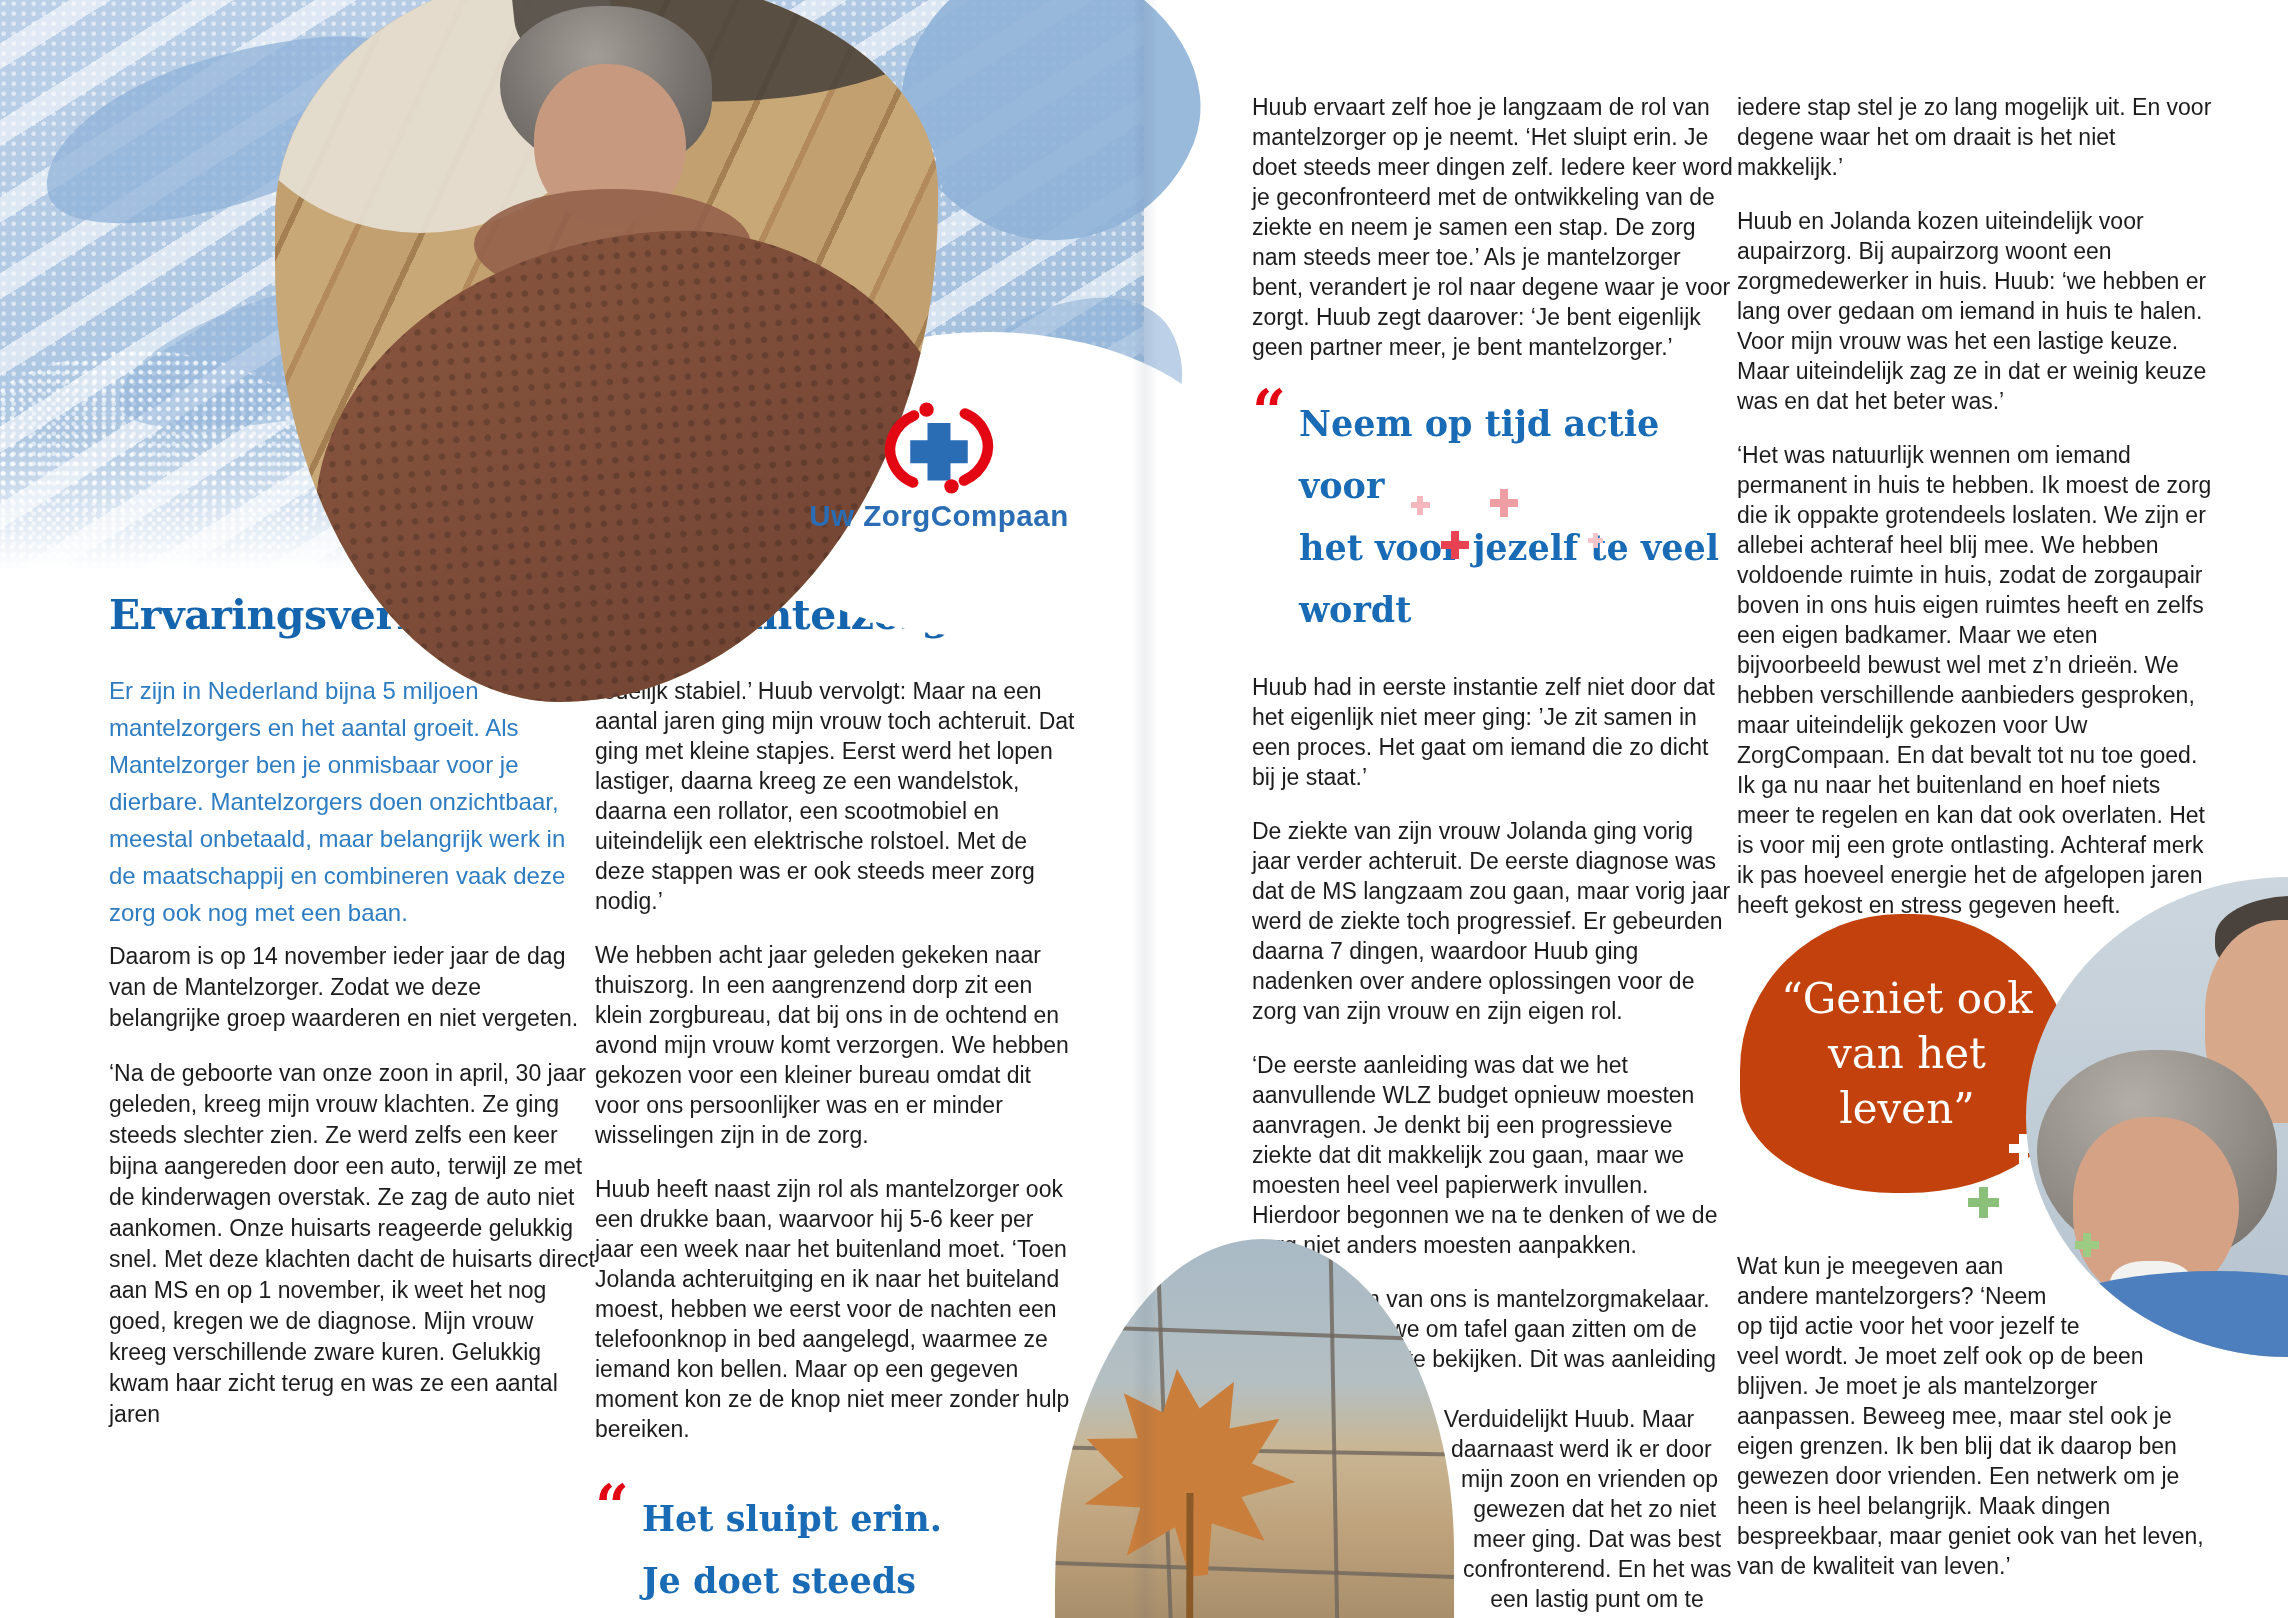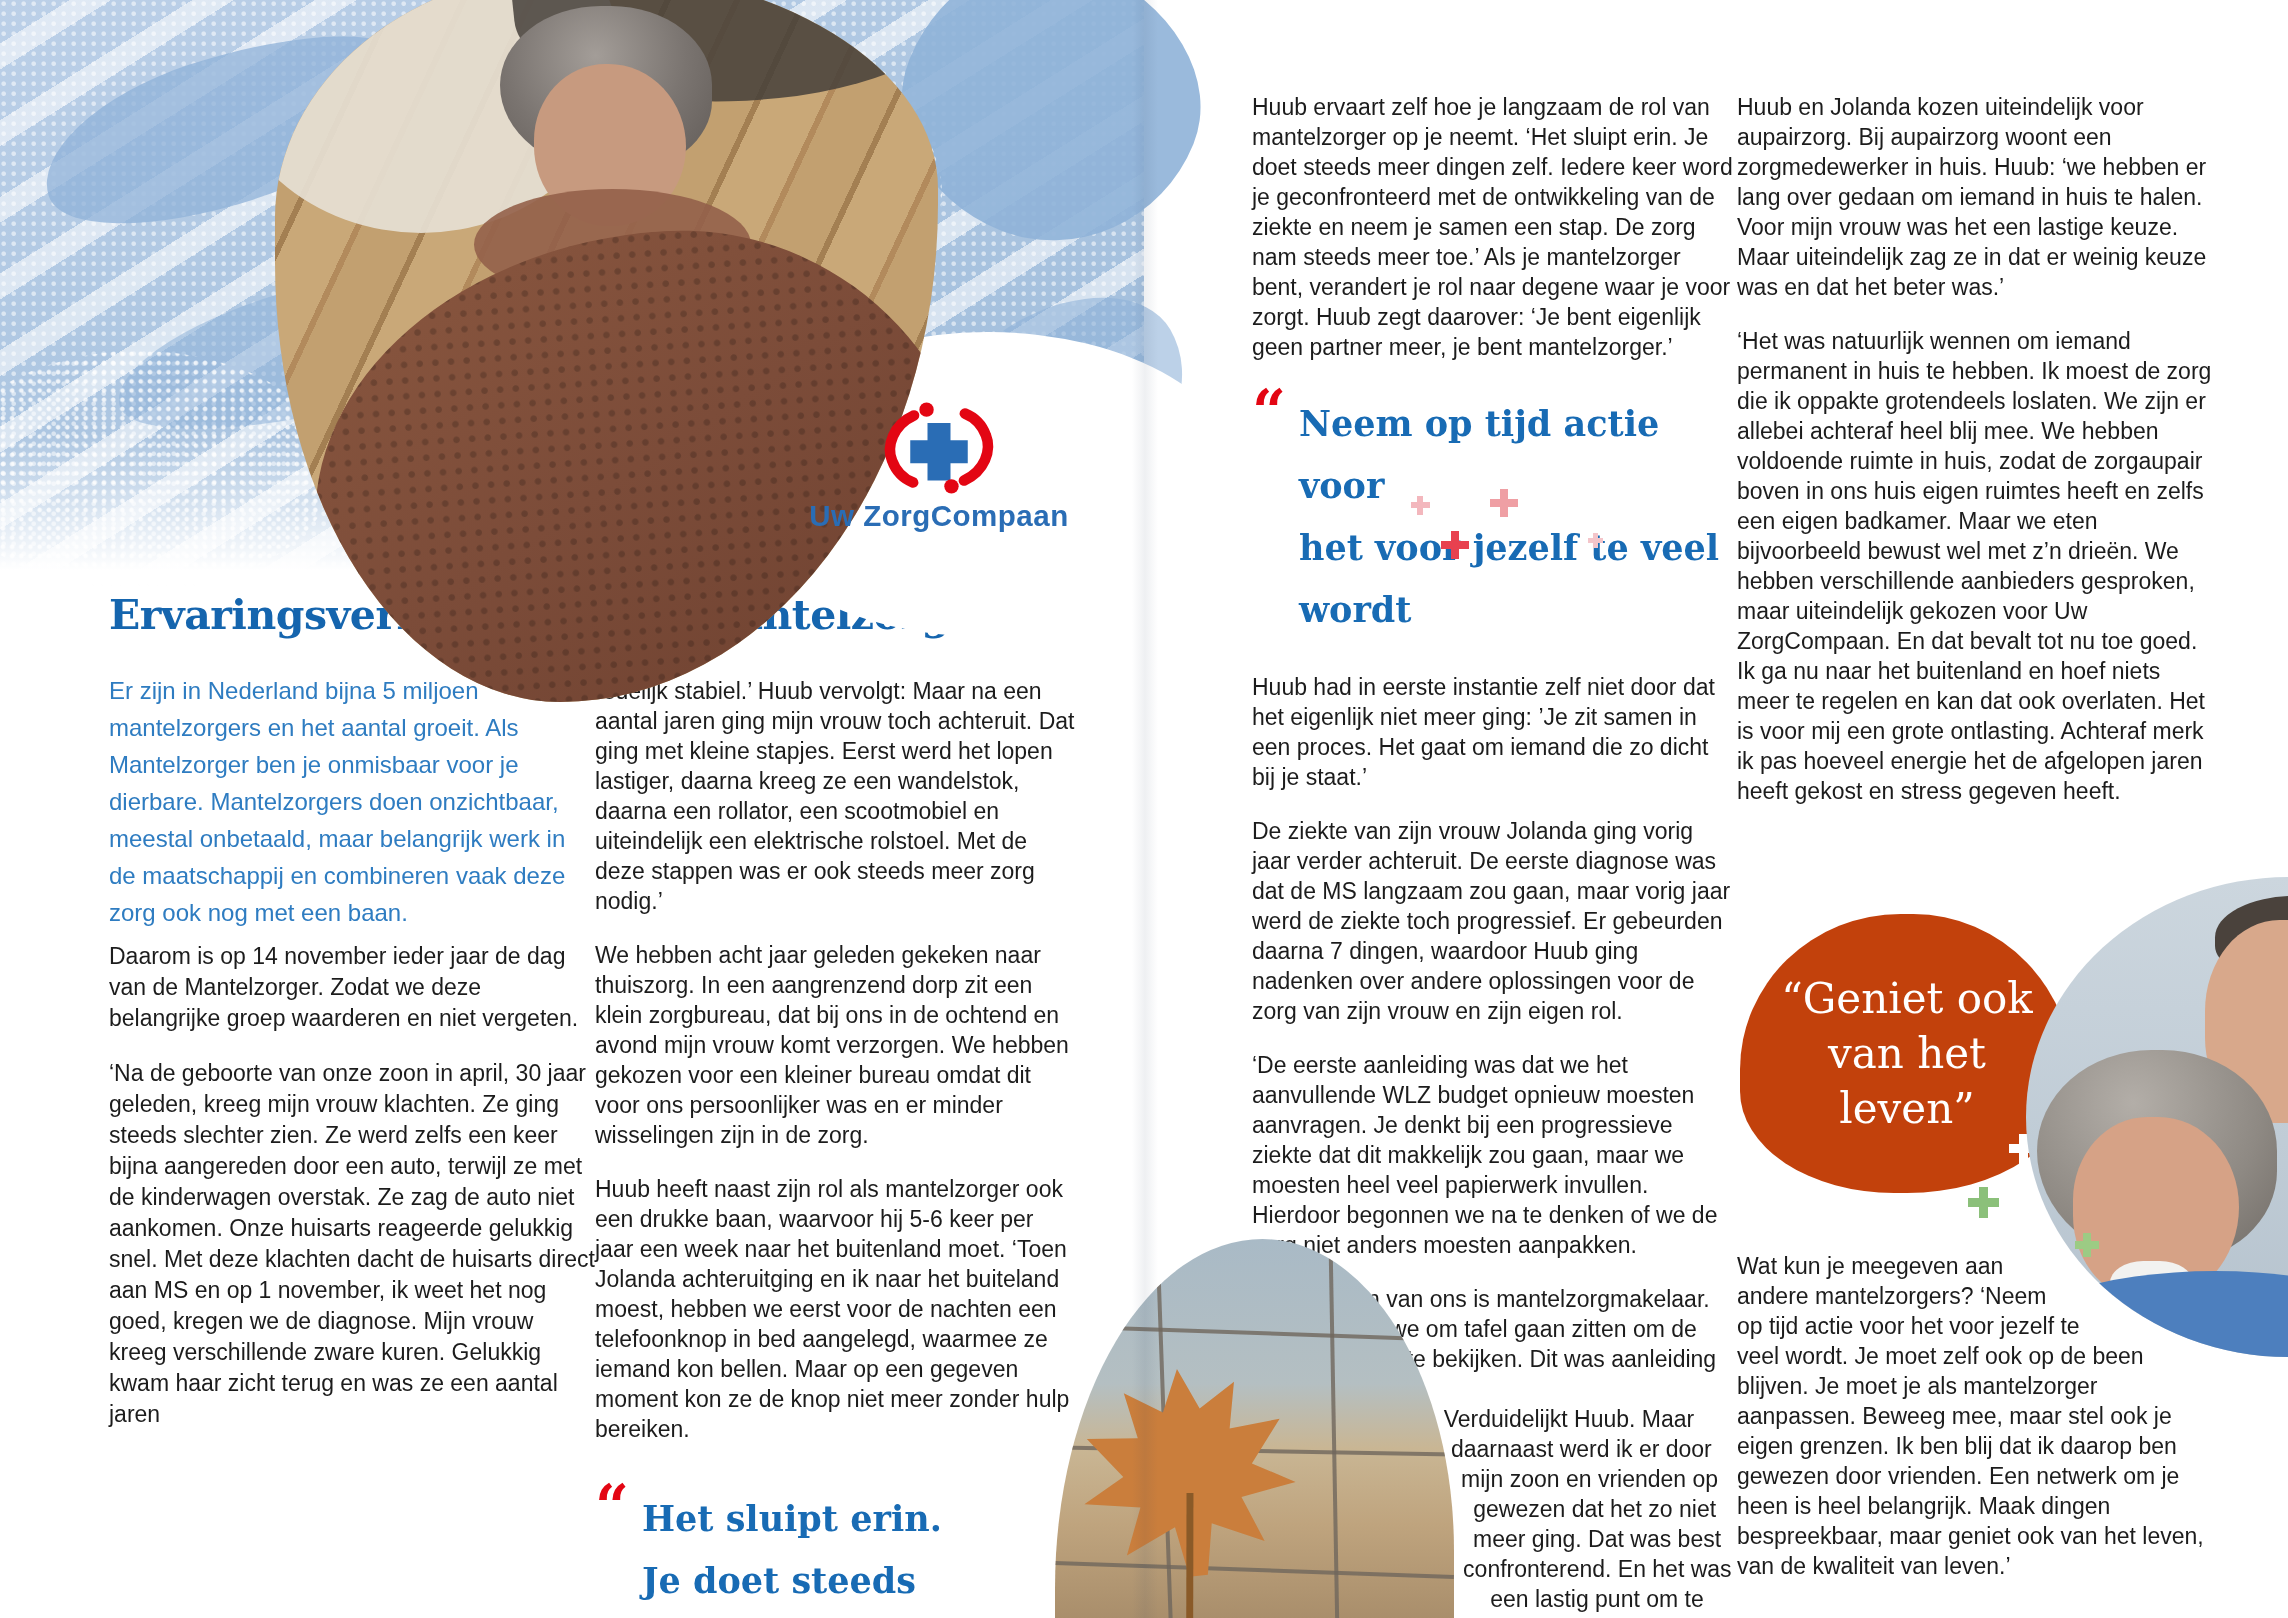--- a/index.html
+++ b/index.html
@@ -183,20 +183,21 @@
       <p class="body-par">De ziekte van zijn vrouw Jolanda ging vorig jaar verder achteruit. De eerste diagnose was dat de MS langzaam zou gaan, maar vorig jaar werd de ziekte toch progressief. Er gebeurden daarna 7 dingen, waardoor Huub ging nadenken over andere oplossingen voor de zorg van zijn vrouw en zijn eigen rol.</p>
       <p class="body-par">‘De eerste aanleiding was dat we het aanvullende WLZ budget opnieuw moesten aanvragen. Je denkt bij een progressieve ziekte dat dit makkelijk zou gaan, maar we moesten heel veel papierwerk invullen. Hierdoor begonnen we na te denken of we de zorg niet anders moesten aanpakken.</p>
       <p class="body-par" style="margin-bottom:0;">Een vriendin van ons is mantelzorgmakelaar. Met haar zijn we om tafel gaan zitten om de mogelijkheden te bekijken. Dit was aanleiding 2.’</p>
       <div>
         <div class="leaf-float"></div>
         <p class="body-par wrap-center" style="margin:0;">Verduidelijkt Huub. Maar daarnaast werd ik er door mijn zoon en vrienden op gewezen dat het zo niet meer ging. Dat was best confronterend. En het was een lastig punt om te bespreken. Want ik had dit punt eigenlijk eerder bereikt dan mijn vrouw Jolanda. Je ziet dat elke stap een achteruitgang is en</p>
       </div>
     </div>
 
     <div class="abs" style="left:1737px;top:92px;width:482px;">
+      <p class="body-par">iedere stap stel je zo lang mogelijk uit. En voor degene waar het om draait is het niet makkelijk.’</p>
       <p class="body-par">Huub en Jolanda kozen uiteindelijk voor aupairzorg. Bij aupairzorg woont een zorgmedewerker in huis. Huub: ‘we hebben er lang over gedaan om iemand in huis te halen. Voor mijn vrouw was het een lastige keuze. Maar uiteindelijk zag ze in dat er weinig keuze was en dat het beter was.’</p>
       <p class="body-par">‘Het was natuurlijk wennen om iemand permanent in huis te hebben. Ik moest de zorg die ik oppakte grotendeels loslaten. We zijn er allebei achteraf heel blij mee. We hebben voldoende ruimte in huis, zodat de zorgaupair boven in ons huis eigen ruimtes heeft en zelfs een eigen badkamer. Maar we eten bijvoorbeeld bewust wel met z’n drieën. We hebben verschillende aanbieders gesproken, maar uiteindelijk gekozen voor Uw ZorgCompaan. En dat bevalt tot nu toe goed. Ik ga nu naar het buitenland en hoef niets meer te regelen en kan dat ook overlaten. Het is voor mij een grote ontlasting. Achteraf merk ik pas hoeveel energie het de afgelopen jaren heeft gekost en stress gegeven heeft.</p>
     </div>
 
     <div class="abs green-blob">
       <div class="green-quote">“Geniet ook
 van het
 leven”</div>
       <span class="plus" style="left:269px;top:220px;width:29.5px;height:29.5px;color:#ffffff;"></span>
     </div>

